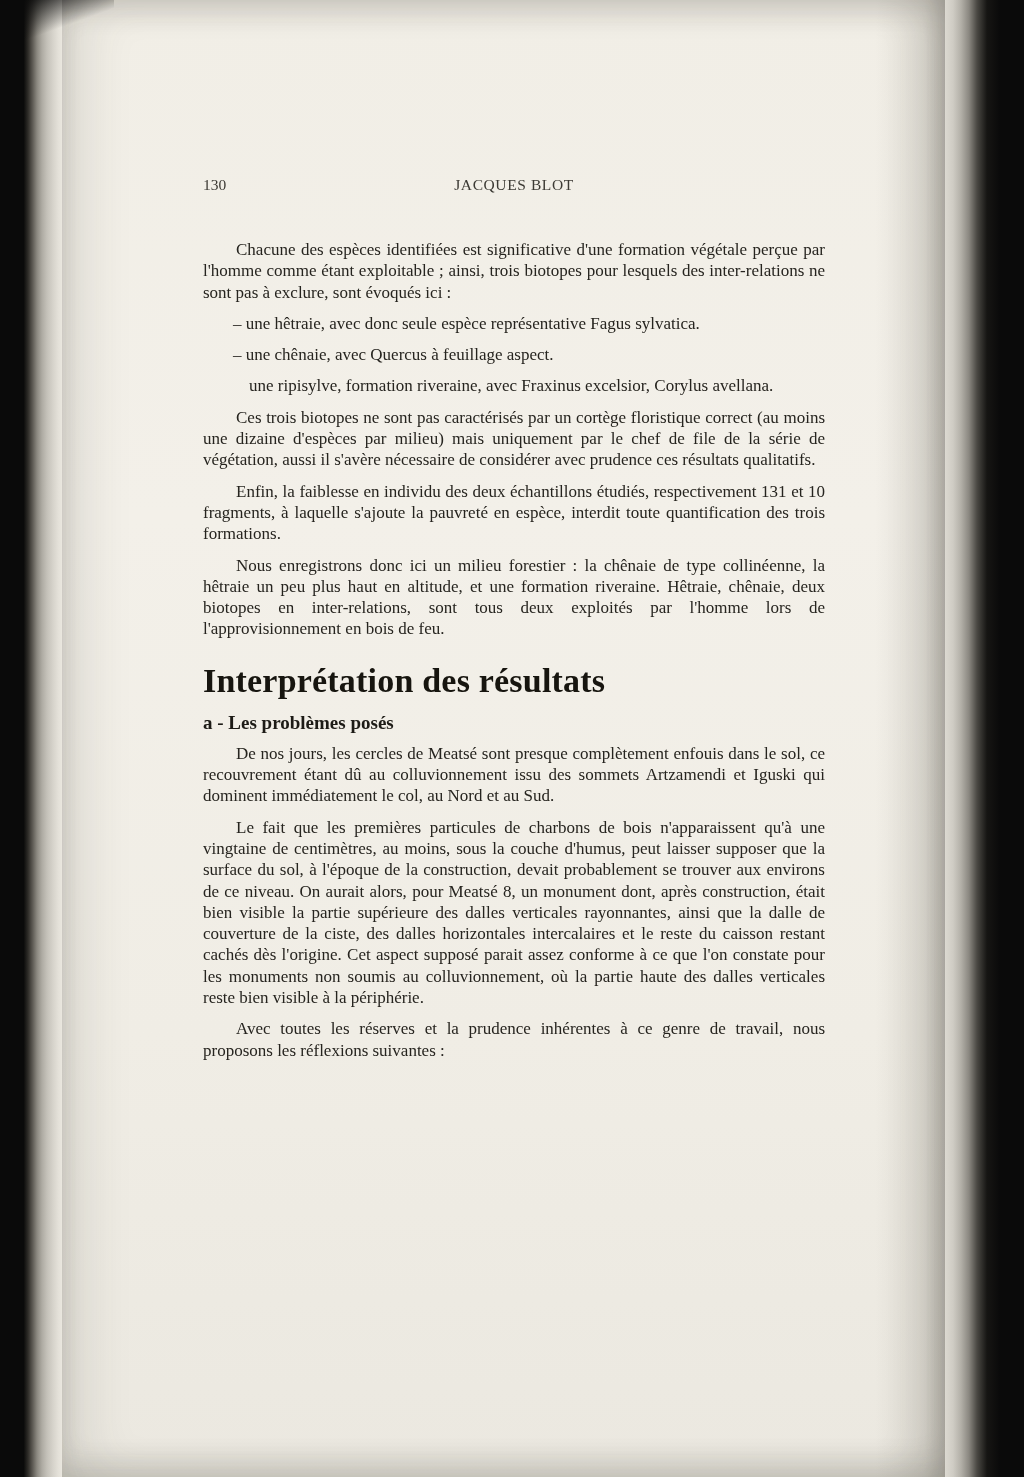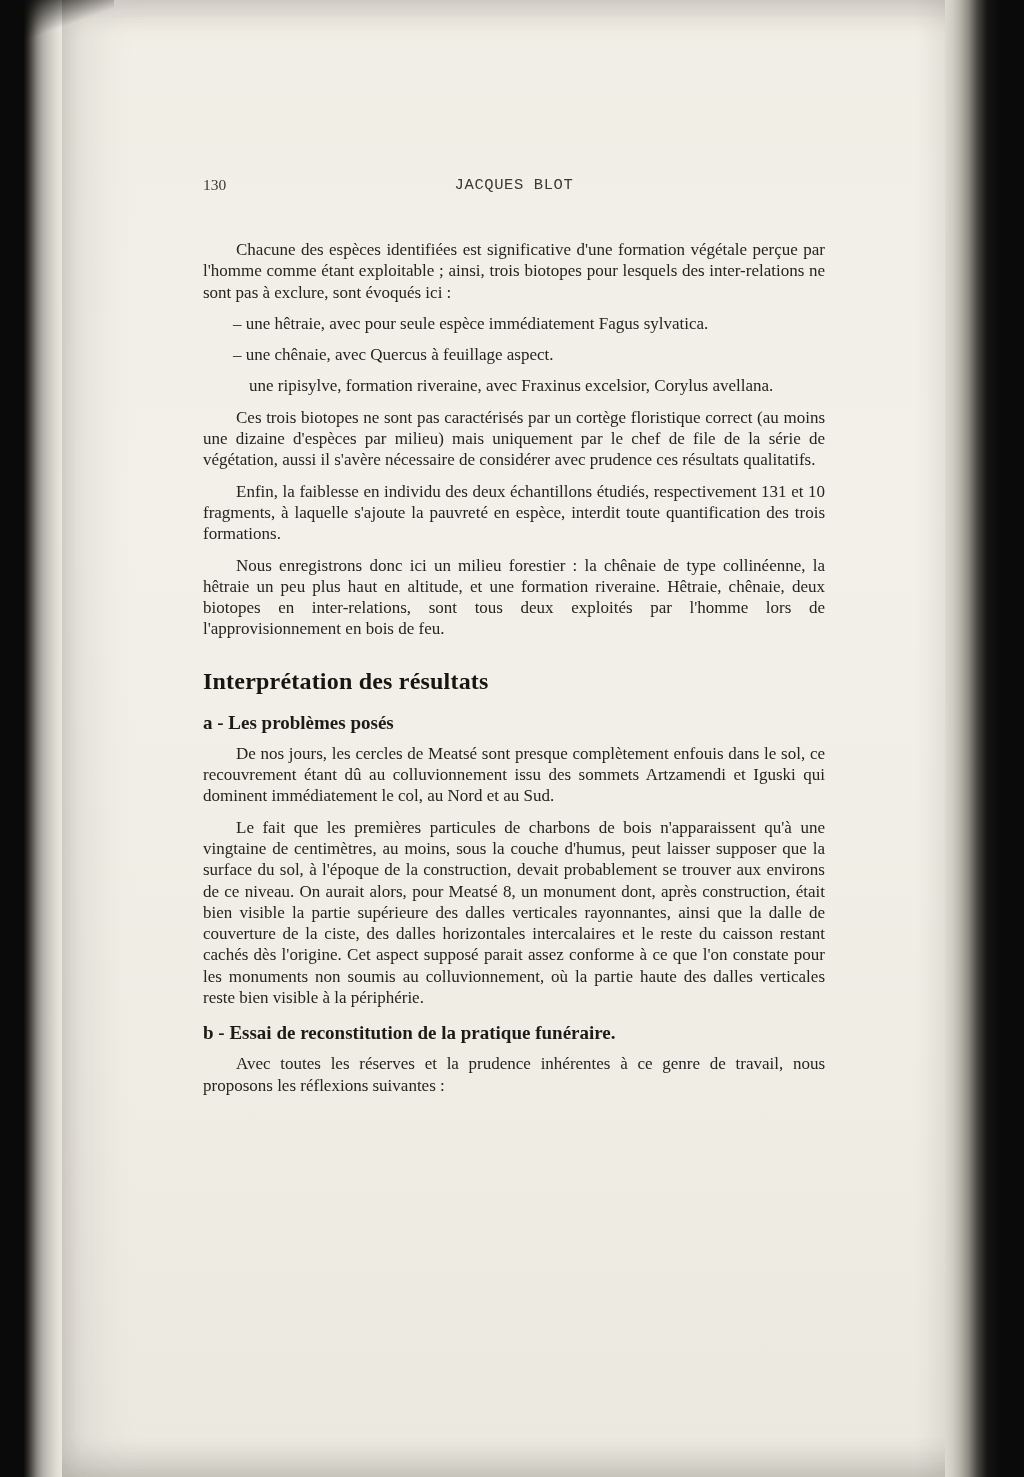--- a/index.html
+++ b/index.html
@@ -50,21 +50,20 @@
     position: absolute;
     left: 62px;
     top: 0;
     width: 883px;
     height: 1477px;
     background: linear-gradient(180deg, #f1eee6 0%, #f3f0e9 35%, #f0ede5 70%, #ebe8e0 100%);
     box-shadow: inset 28px 0 45px rgba(60,55,45,0.10),
                 inset -22px 0 38px rgba(60,55,45,0.14),
                 inset 0 14px 22px rgba(60,55,45,0.08),
                 inset 0 -16px 26px rgba(60,55,45,0.10);
-    padding-left: 40px;
   }
   
   .page::after {
     content: "";
     position: absolute;
     right: 0;
     top: 0;
     width: 70px;
     height: 100%;
     background: linear-gradient(90deg, rgba(90,85,75,0) 0%, rgba(90,85,75,0.12) 70%, rgba(60,55,48,0.22) 100%);
@@ -97,21 +96,20 @@
   }
   .page-num {
     position: absolute;
     left: 0;
     top: 0;
   }
   .running-title {
     display: block;
     text-align: center;
     letter-spacing: 0.6px;
-    font-family: Liberation Mono, monospace;
   }
   .body-text {
     position: absolute;
     top: 234px;
     left: 141px;
     width: 622px;
     color: #26241f;
     font-size: 17px;
     line-height: 21.3px;
     text-align: justify;
@@ -122,21 +120,21 @@
   }
   .body-text p.bullet {
     margin: 2px 0 10px 0;
     text-indent: 30px;
   }
   .body-text p.bullet-deep {
     text-indent: 46px;
     margin-top: 8px;
   }
   h1.section-title {
-    font-size: 24px;
+    font-size: 34px;
     line-height: 30px;
     font-weight: bold;
     color: #17150f;
     margin: 26px 0 16px 0;
     text-align: left;
     letter-spacing: 0.2px;
   }
   h2.subsection-title {
     font-size: 19px;
     line-height: 21px;
@@ -157,41 +155,40 @@
 
     <div class="header-row">
       <span class="page-num">130</span>
       <span class="running-title">JACQUES BLOT</span>
     </div>
 
     <div class="body-text">
 
       <p>Chacune des espèces identifiées est significative d'une formation végétale perçue par l'homme comme étant exploitable ; ainsi, trois biotopes pour lesquels des inter-relations ne sont pas à exclure, sont évoqués ici :</p>
 
-      <p class="bullet">– une hêtraie, avec pour seule espèce immédiatement Fagus sylvatica.</p>
+      <p class="bullet">– une hêtraie, avec donc seule espèce représentative Fagus sylvatica.</p>
 
       <p class="bullet">– une chênaie, avec Quercus à feuillage aspect.</p>
 
       <p class="bullet bullet-deep">une ripisylve, formation riveraine, avec Fraxinus excelsior, Corylus avellana.</p>
 
       <p>Ces trois biotopes ne sont pas caractérisés par un cortège floristique correct (au moins une dizaine d'espèces par milieu) mais uniquement par le chef de file de la série de végétation, aussi il s'avère nécessaire de considérer avec prudence ces résultats qualitatifs.</p>
 
       <p>Enfin, la faiblesse en individu des deux échantillons étudiés, respectivement 131 et 10 fragments, à laquelle s'ajoute la pauvreté en espèce, interdit toute quantification des trois formations.</p>
 
       <p>Nous enregistrons donc ici un milieu forestier : la chênaie de type collinéenne, la hêtraie un peu plus haut en altitude, et une formation riveraine. Hêtraie, chênaie, deux biotopes en inter-relations, sont tous deux exploités par l'homme lors de l'approvisionnement en bois de feu.</p>
 
       <h1 class="section-title">Interprétation des résultats</h1>
 
       <h2 class="subsection-title">a - Les problèmes posés</h2>
 
       <p>De nos jours, les cercles de Meatsé sont presque complètement enfouis dans le sol, ce recouvrement étant dû au colluvionnement issu des sommets Artzamendi et Iguski qui dominent immédiatement le col, au Nord et au Sud.</p>
 
       <p>Le fait que les premières particules de charbons de bois n'apparaissent qu'à une vingtaine de centimètres, au moins, sous la couche d'humus, peut laisser supposer que la surface du sol, à l'époque de la construction, devait probablement se trouver aux environs de ce niveau. On aurait alors, pour Meatsé 8, un monument dont, après construction, était bien visible la partie supérieure des dalles verticales rayonnantes, ainsi que la dalle de couverture de la ciste, des dalles horizontales intercalaires et le reste du caisson restant cachés dès l'origine. Cet aspect supposé parait assez conforme à ce que l'on constate pour les monuments non soumis au colluvionnement, où la partie haute des dalles verticales reste bien visible à la périphérie.</p>
 
-      <h2 class="subsection-title">b - Essai de reconstitution de la pratique funéraire.</h2>
 
       <p>Avec toutes les réserves et la prudence inhérentes à ce genre de travail, nous proposons les réflexions suivantes :</p>
 
     </div>
   </div>
 
   <div class="corner-dark"></div>
 
   <div class="right-edges"></div>
 

